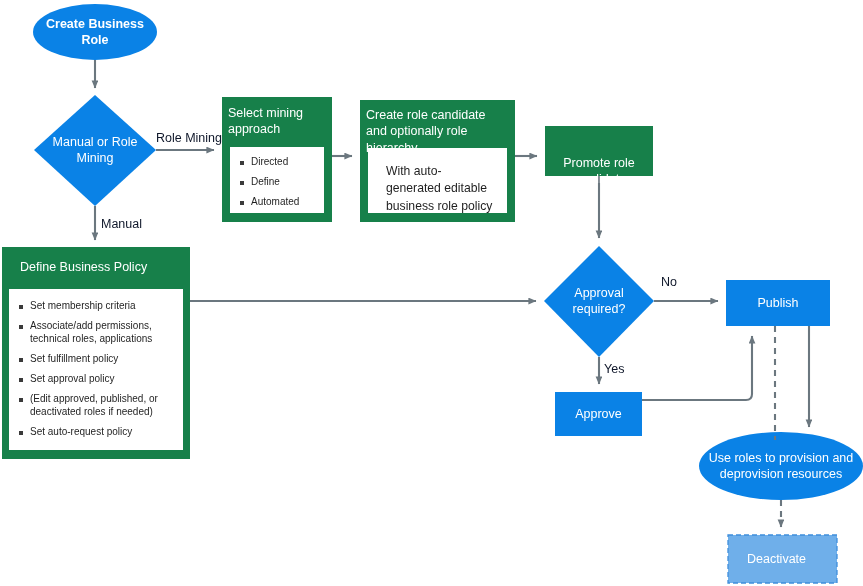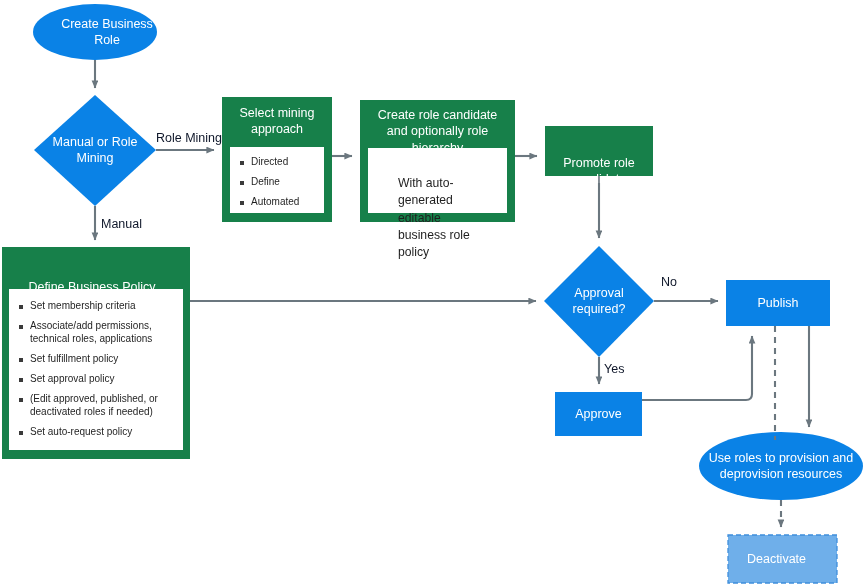--- a/index.html
+++ b/index.html
@@ -66,28 +66,28 @@
   .panel li::before {
     content: "";
     position: absolute;
     left: 2px;
     top: 6px;
     width: 4px;
     height: 4px;
     background: #3a3a3a;
   }
   .panel p {
-    margin: 16px;
+    margin: 4px;
     color: #1f1f1f;
     font-size: 12.2px;
     line-height: 1.42;
   }
   .box-title {
     position: absolute;
-    text-align: center;
+    text-align: left;
     color: #ffffff;
     font-size: 12.5px;
     line-height: 1.30;
   }
 </style>
 </head>
 <body>
 
 <div id="diagram-root">
 
@@ -140,41 +140,41 @@
 
     <path d="M642,400 L746,400 Q752,400 752,394 L752,336" stroke="#6b777f" stroke-width="2.1" fill="none" marker-end="url(#arrow)"></path>
 
     <path d="M809,326 L809,427" stroke="#6b777f" stroke-width="2.1" fill="none" marker-end="url(#arrow)"></path>
 
     <path d="M775,326 L775,440" stroke="#6b777f" stroke-width="2.1" fill="none" stroke-dasharray="6,5"></path>
 
     <path d="M781,500 L781,527" stroke="#6b777f" stroke-width="2.1" fill="none" stroke-dasharray="6,5" marker-end="url(#arrow)"></path>
   </svg>
 
-  <div class="node-text" style="left:52px; top:10px; width:110px; height:44px;">Create Business Role</div>
+  <div class="node-text" style="left:40px; top:10px; width:110px; height:44px;font-weight:bold;">Create Business Role</div>
 
   <div class="node-text" style="left:48px; top:128px; width:94px; height:44px;">Manual or Role Mining</div>
 
   <div class="box-title" style="left:228px; top:105px; width:98px;">Select mining approach</div>
   <div class="panel" style="left:230px; top:147px; width:94px; height:66px; padding:8px 6px 6px 8px;">
     <ul>
       <li>Directed</li>
       <li>Define</li>
       <li>Automated</li>
     </ul>
   </div>
 
   <div class="box-title" style="left:366px; top:107px; width:143px;">Create role candidate and optionally role hierarchy</div>
   <div class="panel" style="left:368px; top:148px; width:139px; height:65px; padding:11px 8px 6px 14px;">
     <p>With auto-generated editable business role policy</p>
   </div>
 
   <div class="node-text" style="left:549px; top:130px; width:100px; height:42px;margin-top:20px;">Promote role candidate</div>
 
-  <div class="box-title" style="left:4px; top:259px; width:176px;margin-top:20px;">Define Business Policy</div>
+  <div class="box-title" style="left:20px; top:259px; width:176px;">Define Business Policy</div>
   <div class="panel" style="left:9px; top:289px; width:174px; height:161px; padding:10px 8px 6px 8px;">
     <ul>
       <li>Set membership criteria</li>
       <li>Associate/add permissions, technical roles, applications</li>
       <li>Set fulfillment policy</li>
       <li>Set approval policy</li>
       <li>(Edit approved, published, or deactivated roles if needed)</li>
       <li>Set auto-request policy</li>
     </ul>
   </div>

